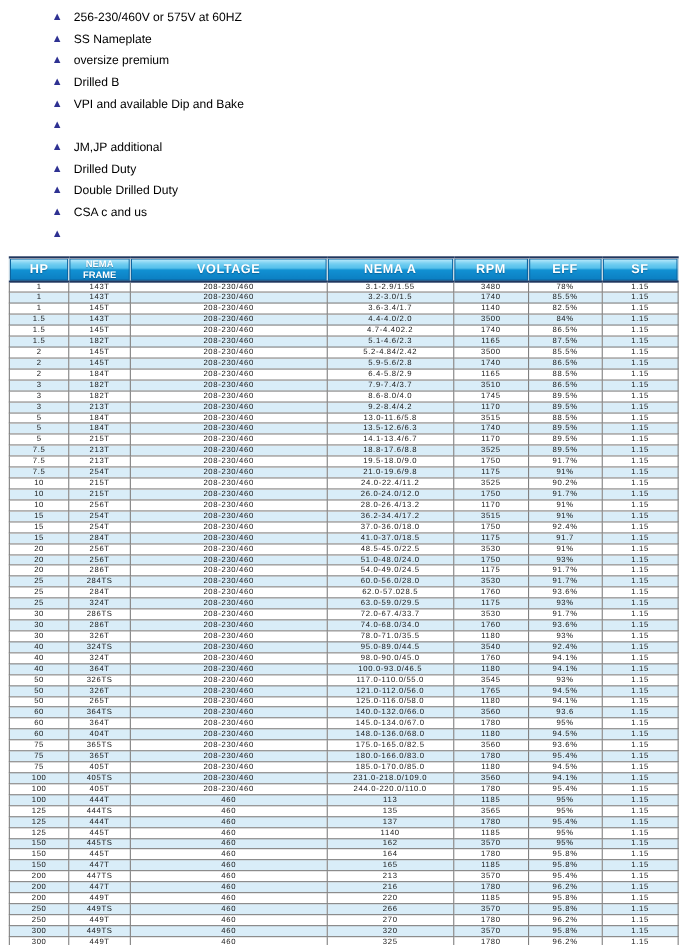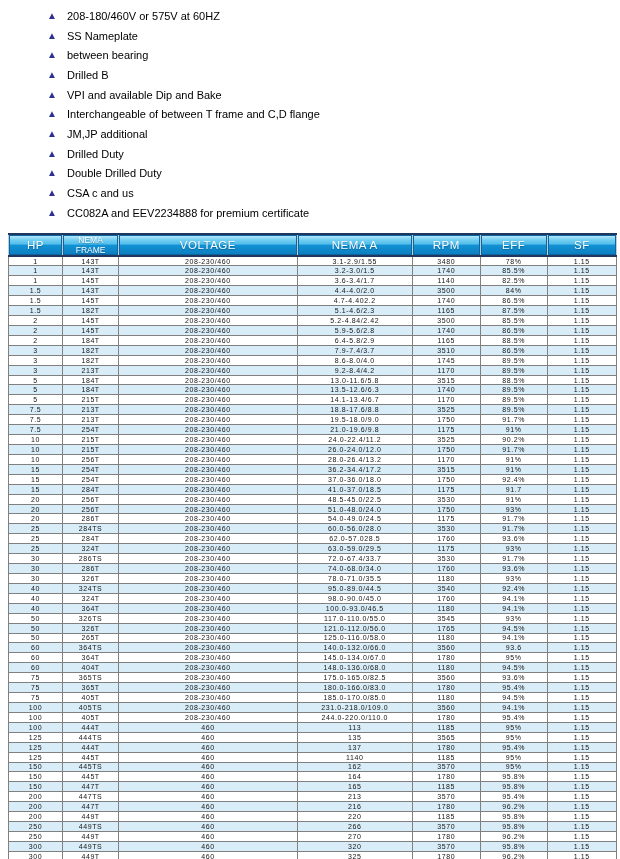--- a/index.html
+++ b/index.html
@@ -40,21 +40,21 @@
     width:609px;
     border-collapse:collapse;
     table-layout:fixed;
     border:1px solid #3c3c3c;
   }
   .spec-table thead th {
     height:17px;
     padding:0;
     background:linear-gradient(180deg,#8edcf8 0%,#55c0eb 44%,#1191d3 52%,#0b7dc0 100%);
     color:#ffffff;
-    font-weight:normal;
+    font-weight:bold;
     font-size:11.5px;
     letter-spacing:0.5px;
     border-top:2px solid #21375e;
     border-bottom:2px solid #21375e;
     border-left:1px solid #b9cfdd;
     border-right:1px solid #b9cfdd;
     box-shadow:inset 0 0 0 1px #0d649f, inset 0 5px 4px -3px rgba(255,255,255,0.55);
     text-shadow:0 1px 1px rgba(0,60,100,0.45);
     overflow:hidden;
   }
@@ -78,61 +78,59 @@
     white-space:nowrap;
     overflow:hidden;
   }
 </style>
 </head>
 <body>
 
 <div class="features">
     <div class="feature-item">
       <span class="bullet">▲</span>
-      <span class="feature-text">208-180/460V or 575V at 60HZ</span>
+      <span class="feature-text">256-230/460V or 575V at 60HZ</span>
     </div>
     <div class="feature-item">
       <span class="bullet">▲</span>
       <span class="feature-text">SS Nameplate</span>
     </div>
     <div class="feature-item">
       <span class="bullet">▲</span>
-      <span class="feature-text">between bearing</span>
+      <span class="feature-text">oversize premium</span>
     </div>
     <div class="feature-item">
       <span class="bullet">▲</span>
       <span class="feature-text">Drilled B</span>
     </div>
     <div class="feature-item">
       <span class="bullet">▲</span>
       <span class="feature-text">VPI and available Dip and Bake</span>
     </div>
     <div class="feature-item">
       <span class="bullet">▲</span>
-      <span class="feature-text">Interchangeable of between T frame and C,D flange</span>
     </div>
     <div class="feature-item">
       <span class="bullet">▲</span>
       <span class="feature-text">JM,JP additional</span>
     </div>
     <div class="feature-item">
       <span class="bullet">▲</span>
       <span class="feature-text">Drilled Duty</span>
     </div>
     <div class="feature-item">
       <span class="bullet">▲</span>
       <span class="feature-text">Double Drilled Duty</span>
     </div>
     <div class="feature-item">
       <span class="bullet">▲</span>
       <span class="feature-text">CSA c and us</span>
     </div>
     <div class="feature-item">
       <span class="bullet">▲</span>
-      <span class="feature-text">CC082A and EEV2234888 for premium certificate</span>
     </div>
   </div>
 
 <table class="spec-table">
   <colgroup>
     <col style="width:8.9%">
     <col style="width:9.2%">
     <col style="width:29.4%">
     <col style="width:18.9%">
     <col style="width:11.2%">

